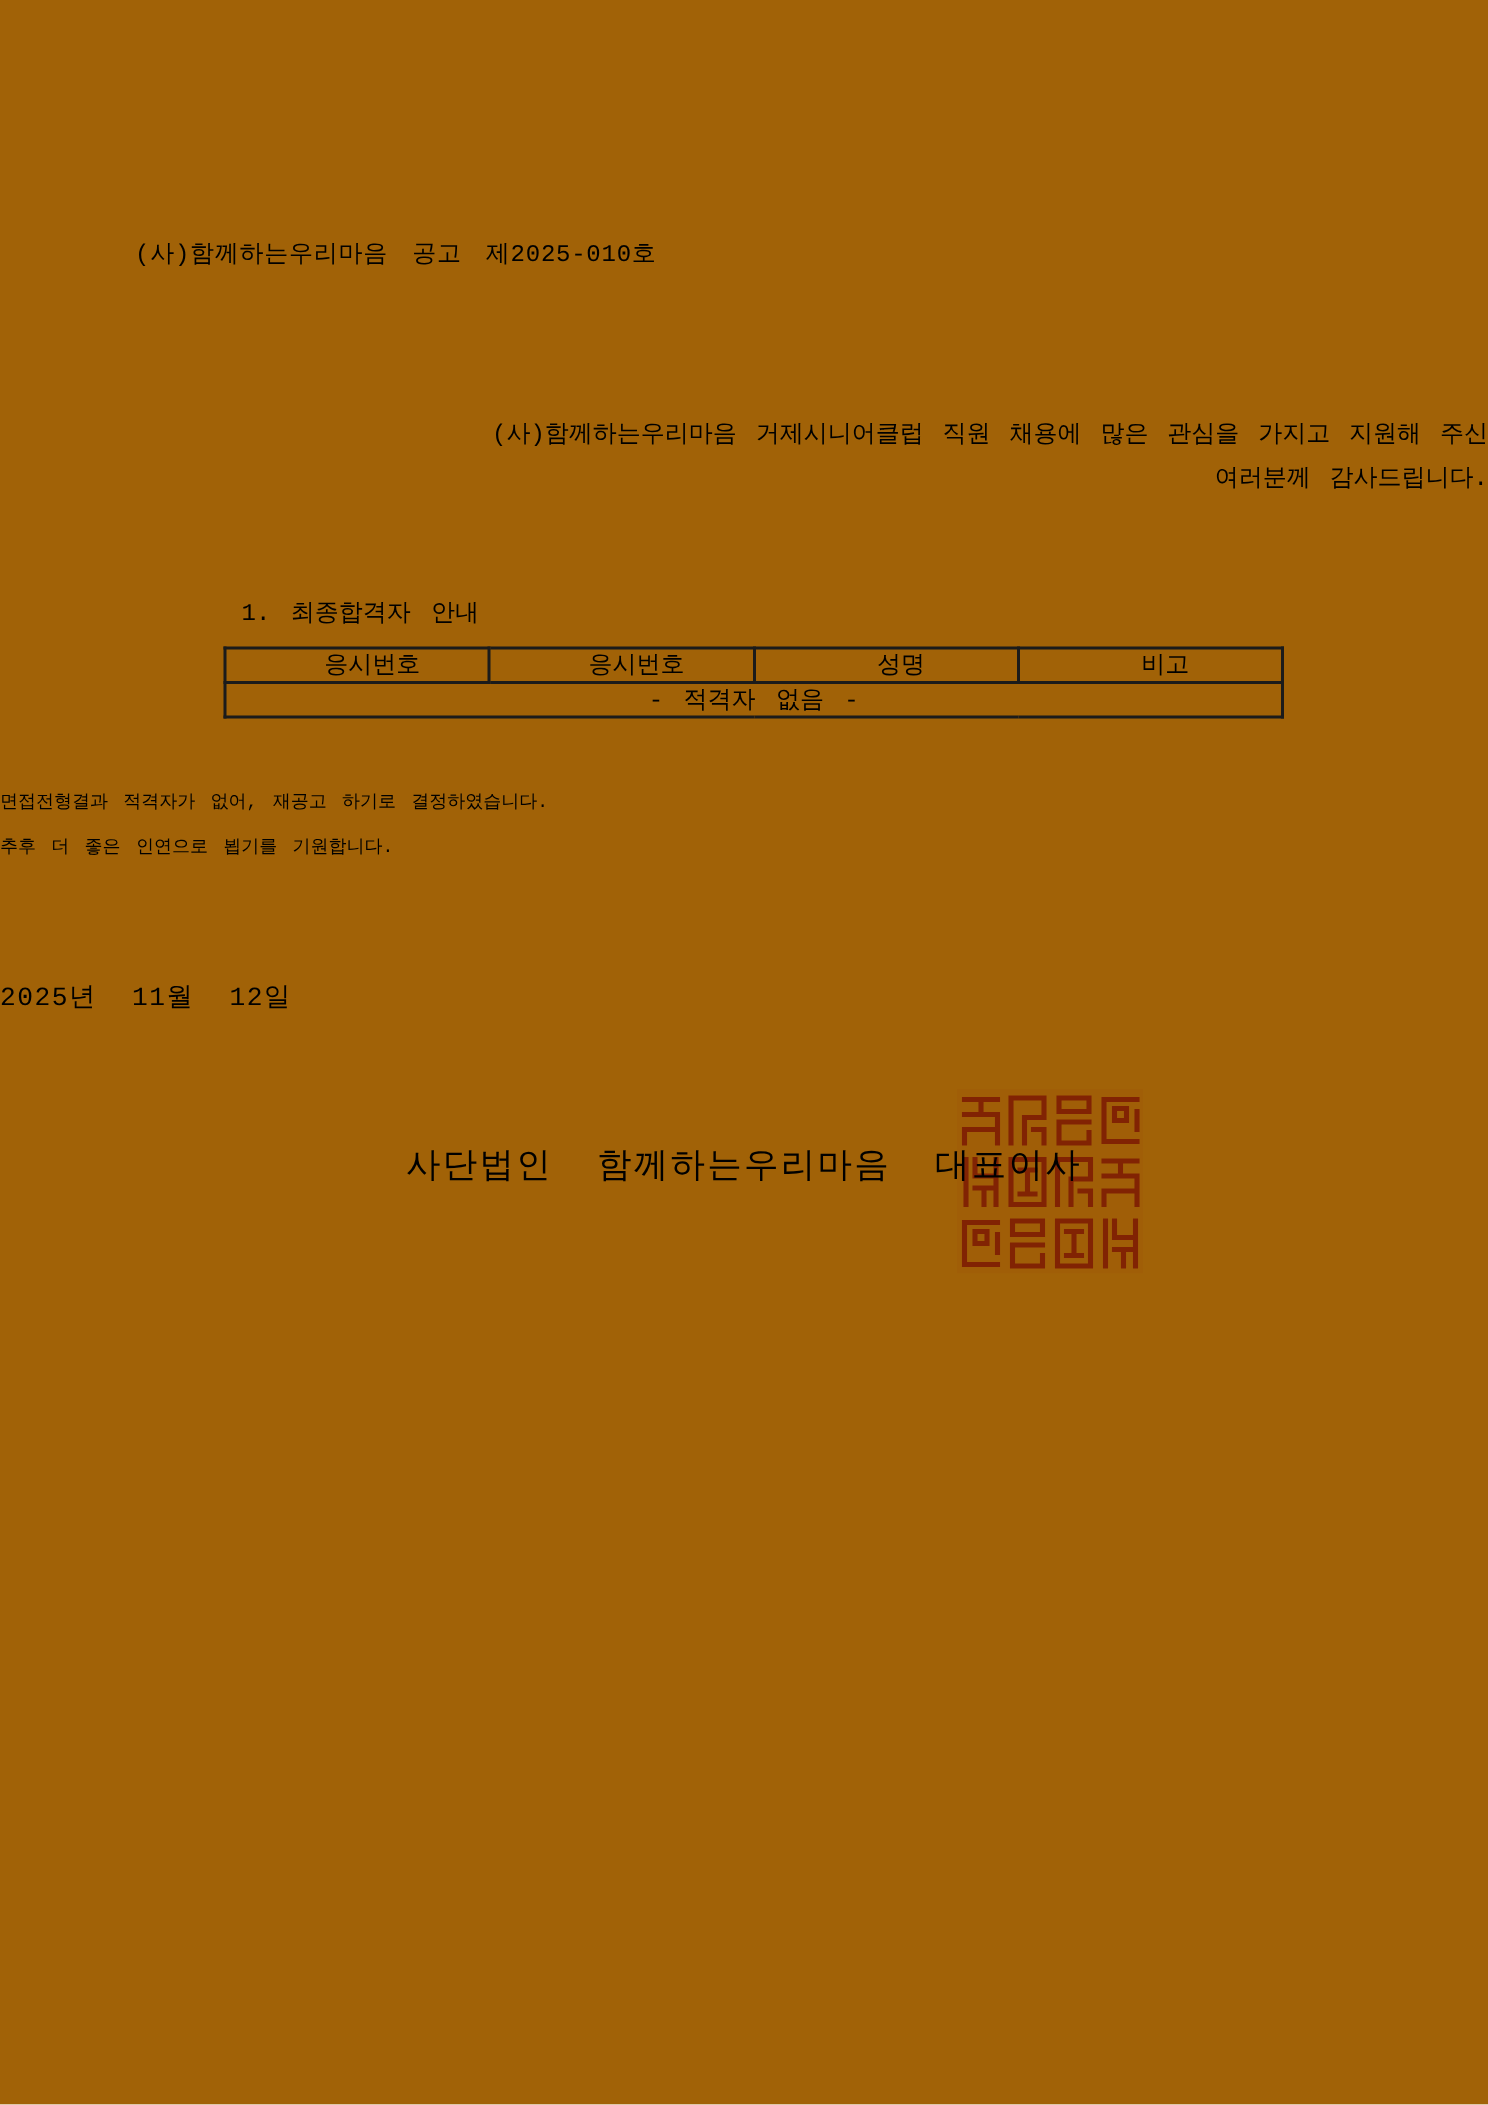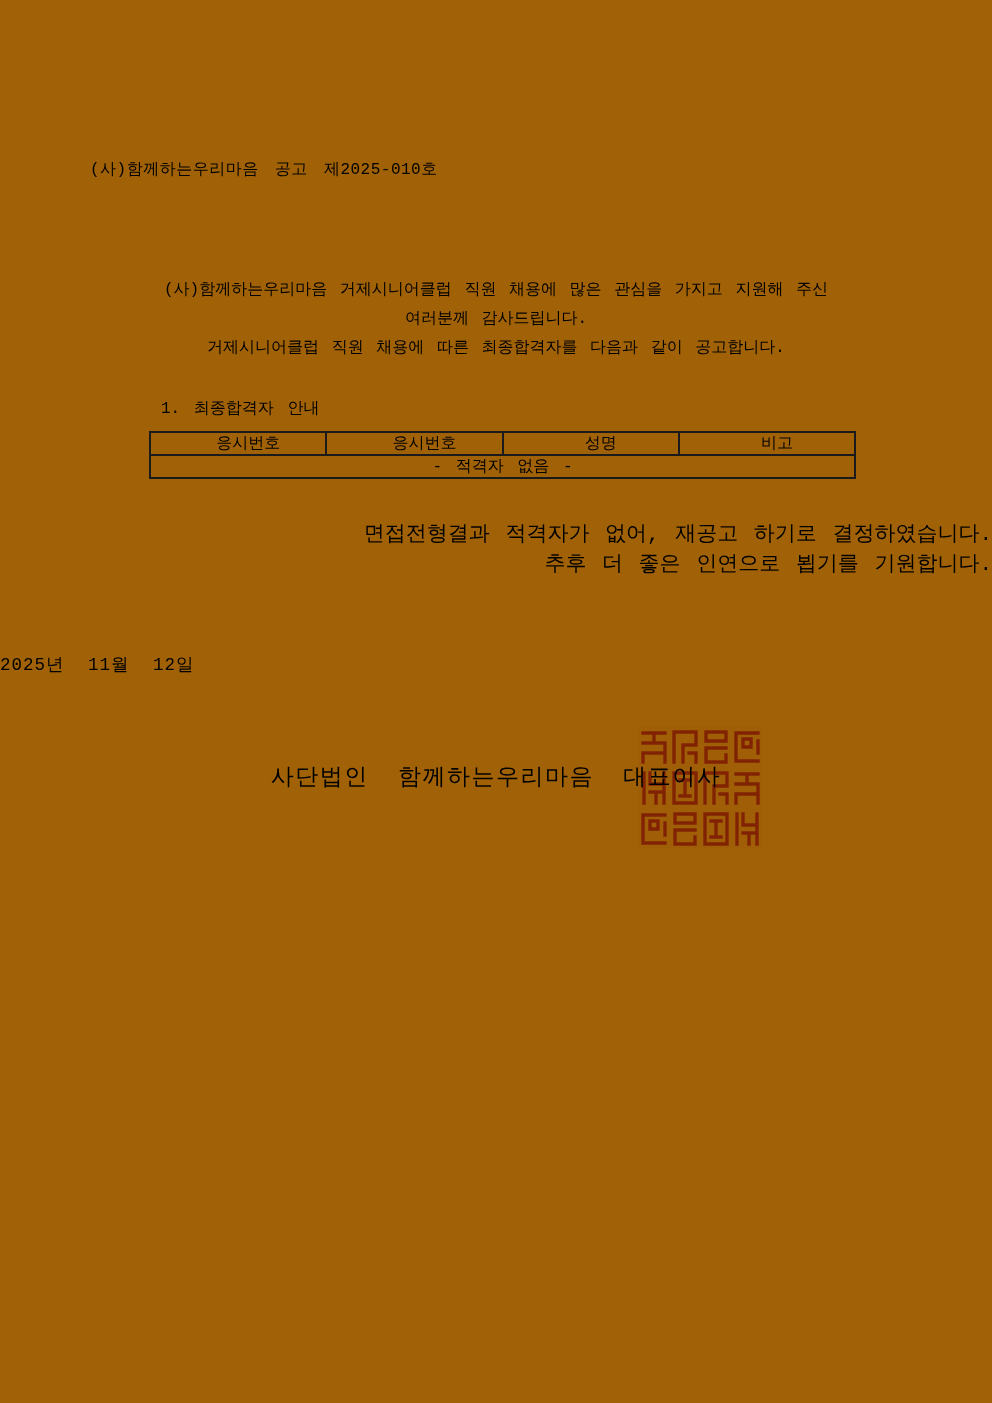--- a/index.html
+++ b/index.html
@@ -32,21 +32,21 @@
     font-weight: bold;
     letter-spacing: 0.5px;
     word-spacing: 4px;
     white-space: nowrap;
   }
   .intro-block {
     position: absolute;
     top: 276px;
     left: 0;
     width: 100%;
-    text-align: center;
+    text-align: right;
     font-size: 16px;
     line-height: 29px;
     word-spacing: 3px;
   }
   .section-heading {
     position: absolute;
     top: 398px;
     left: 161px;
     font-size: 16px;
     word-spacing: 4px;
@@ -68,22 +68,22 @@
     font-weight: normal;
     padding: 0;
   }
   table.result-table th { height: 16px; width: 25%; padding-left: 20px; }
   table.result-table td { height: 22px; word-spacing: 4px; }
   .note-block {
     position: absolute;
     top: 520px;
     left: 0;
     width: 100%;
-    text-align: right;
-    font-size: 21px;
+    text-align: left;
+    font-size: 12px;
     line-height: 30px;
     word-spacing: 3px;
   }
   .doc-date {
     position: absolute;
     top: 652px;
     left: 0;
     width: 100%;
     text-align: left;
     font-size: 17.5px;
@@ -115,21 +115,20 @@
 <body>
 
 <div class="page">
 
   <div class="doc-number">(사)함께하는우리마음 공고 제2025-010호</div>
 
 
   <div class="intro-block">
     <div>(사)함께하는우리마음 거제시니어클럽 직원 채용에 많은 관심을 가지고 지원해 주신</div>
     <div>여러분께 감사드립니다.</div>
-    <div>거제시니어클럽 직원 채용에 따른 최종합격자를 다음과 같이 공고합니다.</div>
   </div>
 
   <div class="section-heading">1. 최종합격자 안내</div>
 
   <table class="result-table">
     <thead>
       <tr>
         <th>응시번호</th>
         <th>응시번호</th>
         <th>성명</th>

